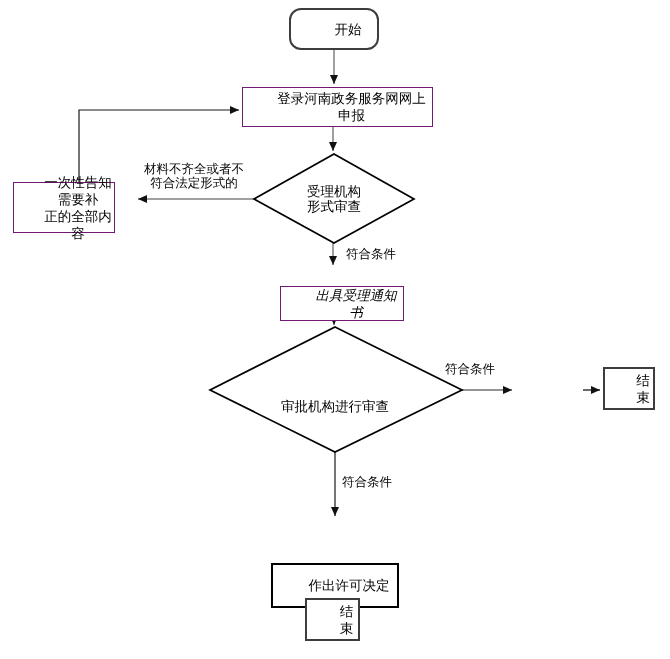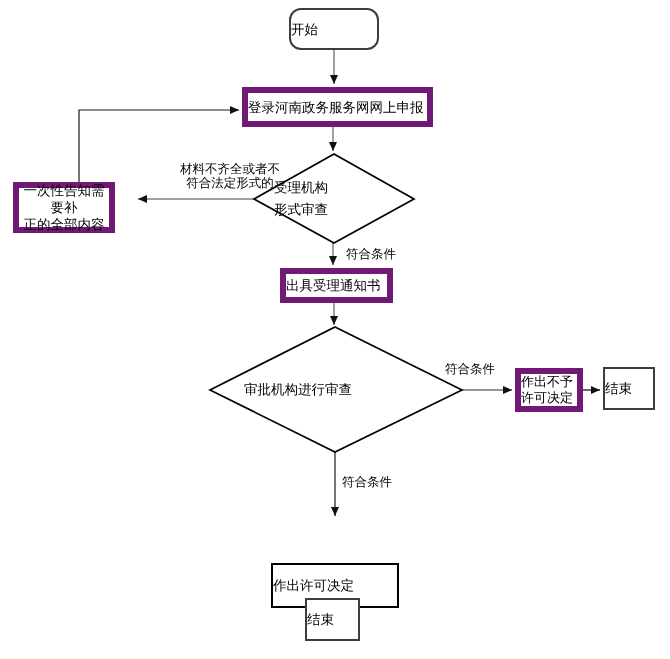--- a/index.html
+++ b/index.html
@@ -2,31 +2,31 @@
 <html><head>
 <meta charset="utf-8">
 <style>
   html,body{margin:0;padding:0;background:#ffffff;}
   #canvas{
     position:relative;width:670px;height:659px;background:#ffffff;overflow:hidden;
     font-family:"Liberation Sans","DejaVu Sans",sans-serif;color:#000;
   }
   #connector-layer{position:absolute;left:0;top:0;}
   .node{
-    position:absolute;display:flex;align-items:center;justify-content:flex-start;
+    position:absolute;display:flex;align-items:center;justify-content:center;
     text-align:center;background:#ffffff;box-sizing:border-box;
-    font-size:13.5px;line-height:17px;white-space:pre-line;
+    font-size:13.5px;line-height:17px;white-space:pre-line;padding-left:28px;
   }
-  .rect{border:6px solid #701a75;}
+  .rect{border:1px solid #701a75;}
   .rect-bold{border:2px solid #000000;}
   .rounded{border:2px solid #3d3d3d;border-radius:12px;}
   .rounded-sm{border:2px solid #3d3d3d;border-radius:0;}
   .dtext{
-    position:absolute;display:flex;align-items:center;
-    text-align:center;font-size:13.5px;line-height:22px;white-space:pre-line;
+    position:absolute;display:flex;align-items:center;justify-content:center;
+    text-align:center;font-size:13.5px;line-height:15px;white-space:pre-line;
     background:transparent;
   }
   .elabel{
     position:absolute;font-size:12.5px;line-height:14px;white-space:pre-line;
     text-align:center;background:transparent;
   }
   .small{font-size:13px;line-height:16px;}
 </style>
 </head>
 <body>
@@ -66,39 +66,35 @@
   <div class="dtext" style="left:274px;top:172px;width:120px;height:54px;">
     <span>受理机构
 形式审查</span>
   </div>
 
   <div class="node rect" style="left:13px;top:182px;width:102px;height:51px;">
     <span>一次性告知需要补
 正的全部内容</span>
   </div>
 
-  <div class="elabel" style="left:138px;top:162px;width:112px;margin-left:36px;">材料不齐全或者不
+  <div class="elabel" style="left:138px;top:162px;width:112px;">材料不齐全或者不
 符合法定形式的</div>
 
   <div class="elabel" style="left:346px;top:247px;">符合条件</div>
 
-  <div class="node rect" style="left:280px;top:268px;width:113px;height:35px;">
+  <div class="node rect" style="left:280px;top:286px;width:124px;height:35px;font-style:italic;">
     <span>出具受理通知书</span>
   </div>
 
-  <div class="dtext" style="left:244px;top:372px;width:182px;height:36px;">
+  <div class="dtext" style="left:244px;top:388px;width:182px;height:36px;">
     <span>审批机构进行审查</span>
   </div>
 
   <div class="elabel" style="left:445px;top:362px;">符合条件</div>
 
-  <div class="node rect small" style="left:515px;top:368px;width:68px;height:44px;">
-    <span>作出不予
-许可决定</span>
-  </div>
 
   <div class="node rounded-sm" style="left:603px;top:367px;width:52px;height:43px;">
     <span>结束</span>
   </div>
 
   <div class="elabel" style="left:342px;top:475px;">符合条件</div>
 
   <div class="node rect-bold" style="left:271px;top:519px;width:128px;height:45px;margin-top:44px;">
     <span>作出许可决定</span>
   </div>

